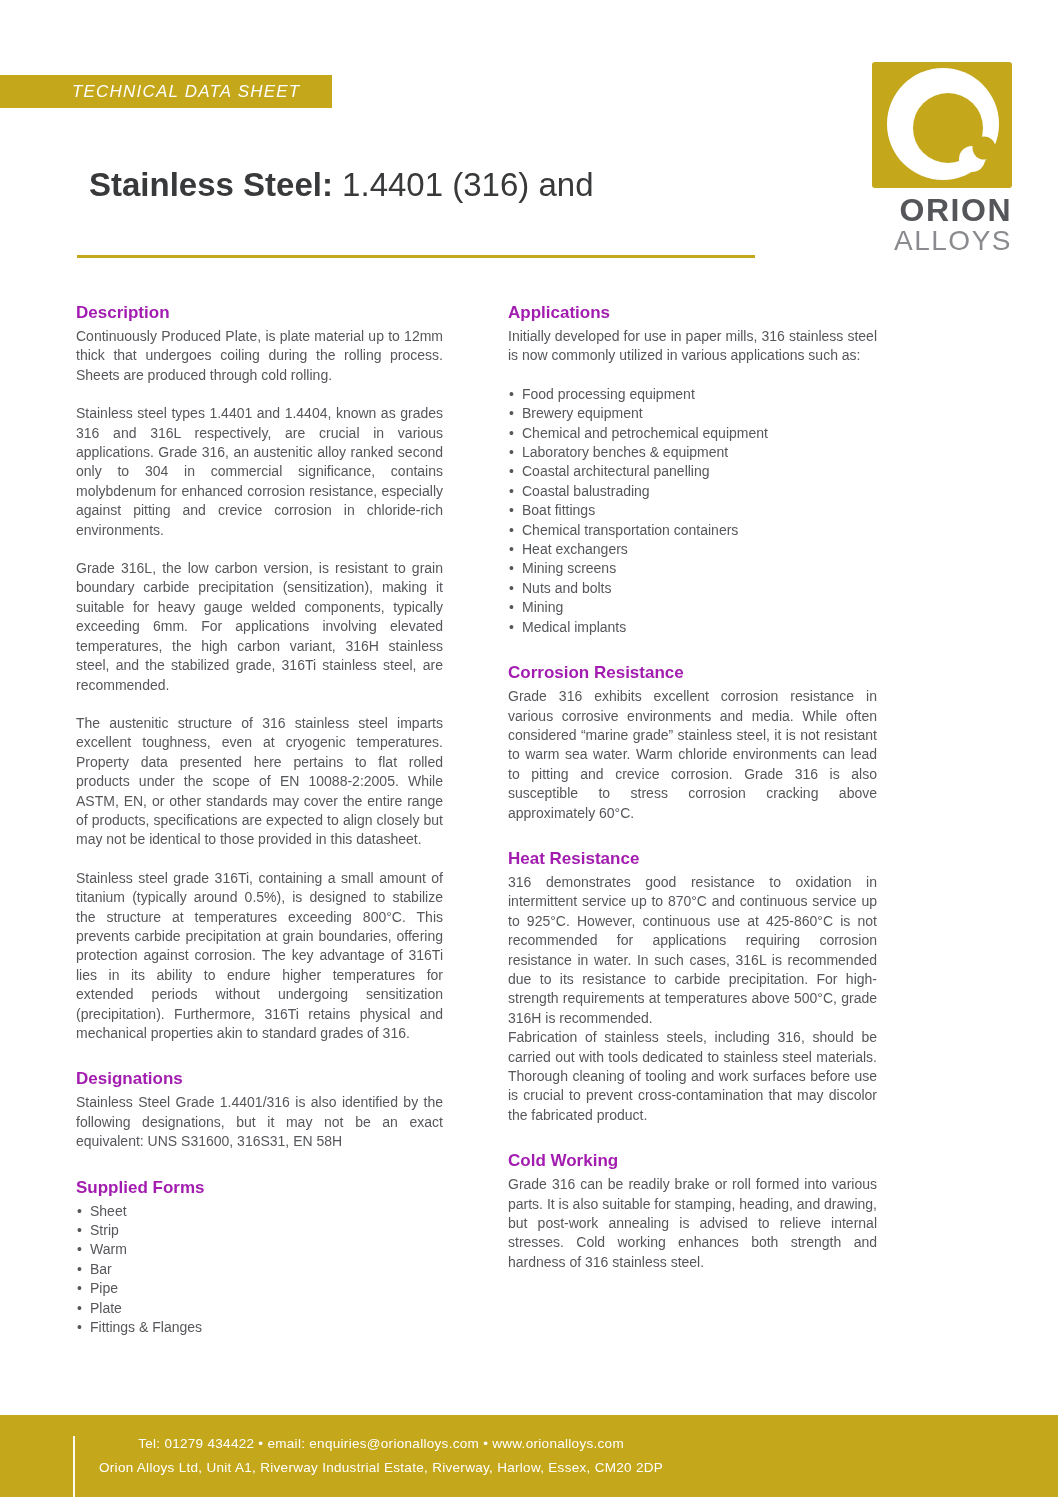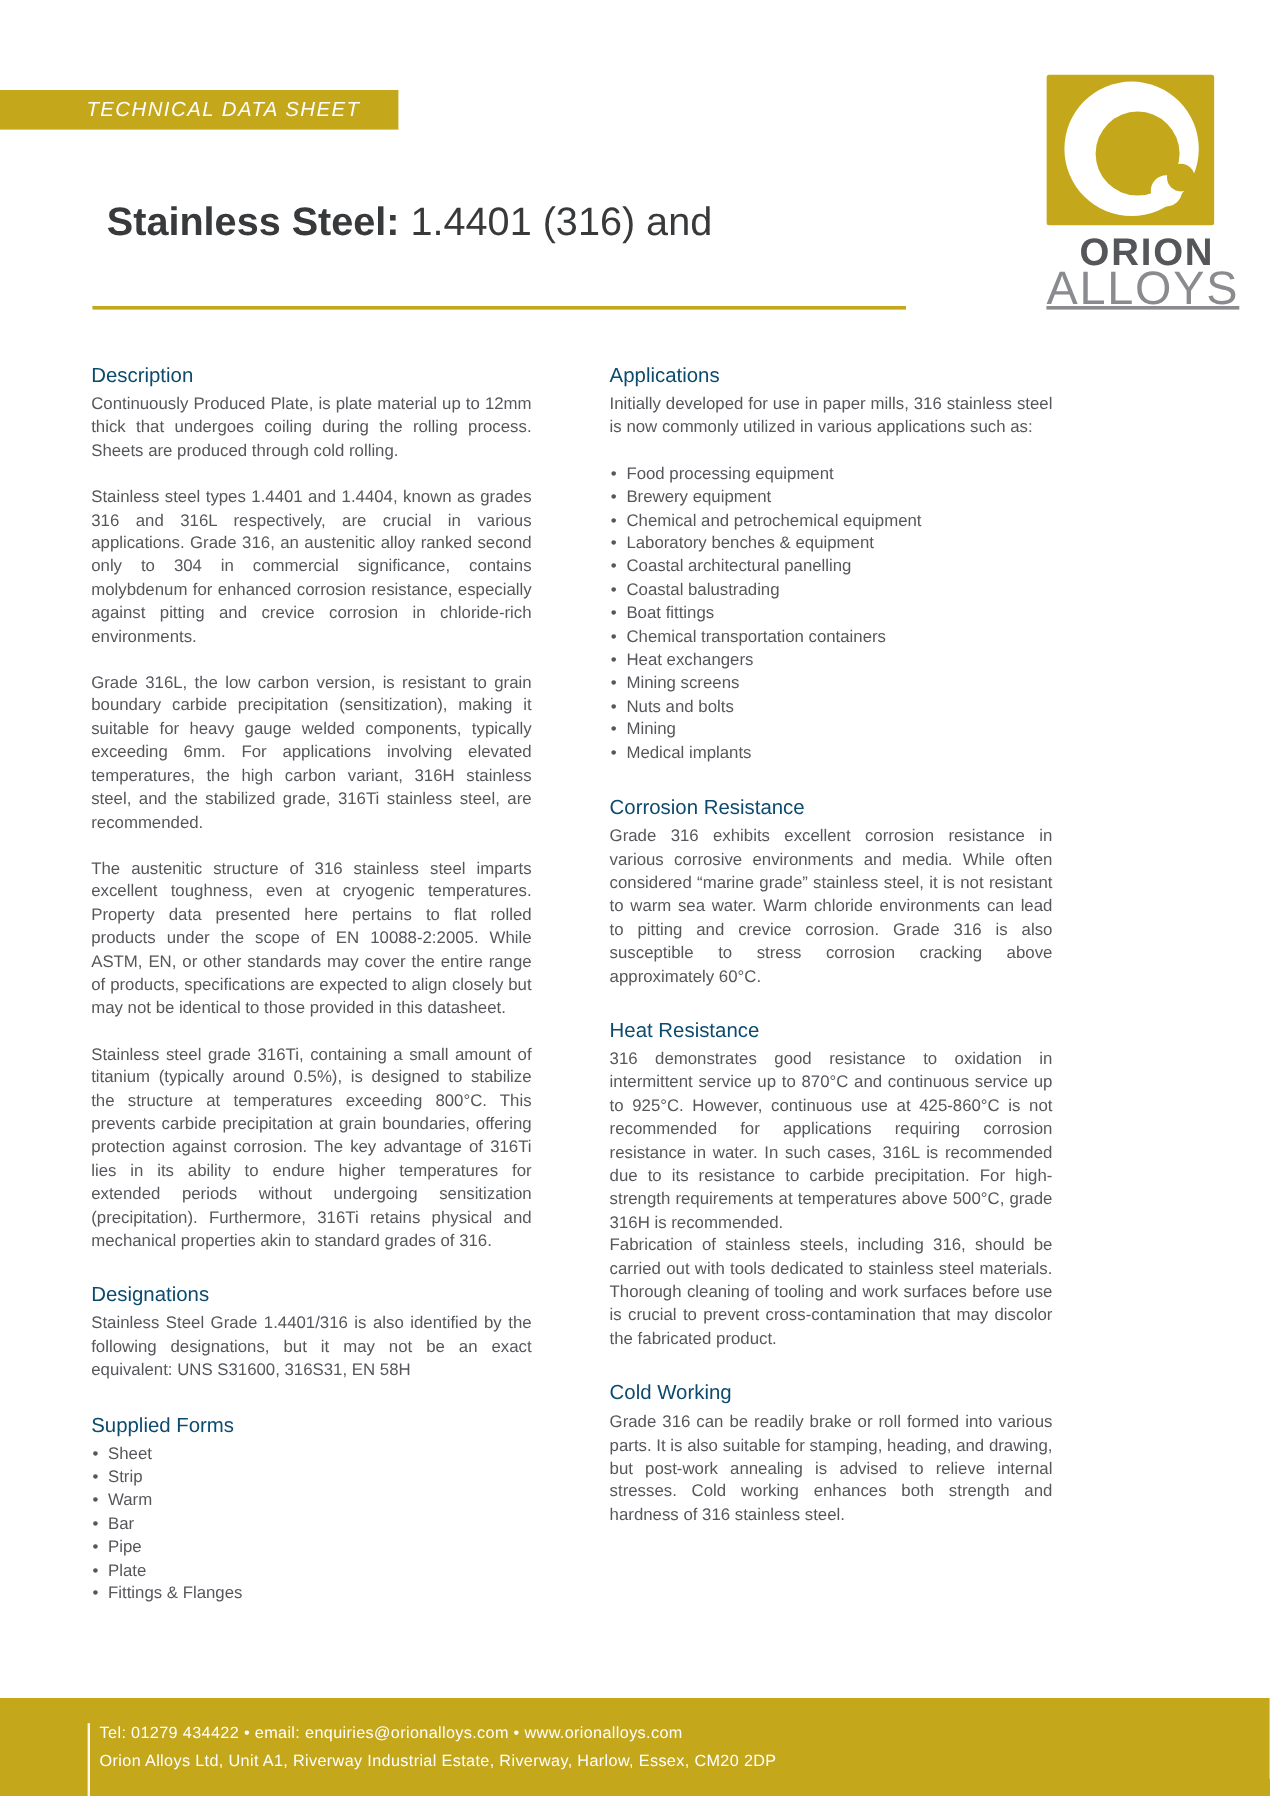--- a/index.html
+++ b/index.html
@@ -25,48 +25,49 @@
     background:#c4a71b;
   }
   
   .logo{position:absolute;left:872px;top:62px;width:140px;text-align:right;}
   .logo svg{display:block;}
   .wordmark-top{
     margin-top:7px;font-size:32px;font-weight:700;color:#55565a;
     letter-spacing:1.5px;line-height:30px;
   }
   .wordmark-bottom{
-    font-size:39px;font-weight:400;color:#8a8b8e;
-    letter-spacing:1.5px;line-height:32px;text-decoration:underline;
+    font-size:28px;font-weight:400;color:#8a8b8e;
+    letter-spacing:1.5px;line-height:32px;
   }
   
   .col{position:absolute;top:303px;font-size:14px;line-height:19.4px;color:#56575b;}
   .col-left{left:76px;width:367px;}
   .col-right{left:508px;width:369px;}
   .col h3{
-    margin:26px 0 4px 0;font-size:17px;font-weight:400;color:#0c4a6e;
+    margin:26px 0 4px 0;font-size:17px;font-weight:700;color:#a21caf;
     line-height:20px;
   }
   .col section:first-child h3{margin-top:0;}
   .col p{margin:0 0 19px 0;text-align:justify;}
   .col p:last-child{margin-bottom:0;}
   ul.bullets{list-style:none;margin:0;padding:0;}
   ul.bullets li{position:relative;padding-left:14px;line-height:19.4px;}
   ul.bullets li::before{
     content:"\2022";position:absolute;left:1px;top:0;color:#56575b;
   }
   
   .footer{
     position:absolute;left:0;right:0;top:1415px;height:82px;
     background:#c4a71b;color:#ffffff;
   }
   .footer-inner{
     position:absolute;left:73px;top:21px;bottom:0;
     border-left:2px solid rgba(255,255,255,0.92);
-    padding-left:8px;
+    padding-left:24px;
+    text-align:center;
   }
   .footer-line{font-size:13.5px;letter-spacing:0.3px;line-height:16px;white-space:nowrap;}
   .footer-line + .footer-line{margin-top:8px;}
 </style>
 </head>
 <body>
 
 <div class="banner">TECHNICAL DATA SHEET</div>
 
 <h1 class="title" style="margin:12px;">

